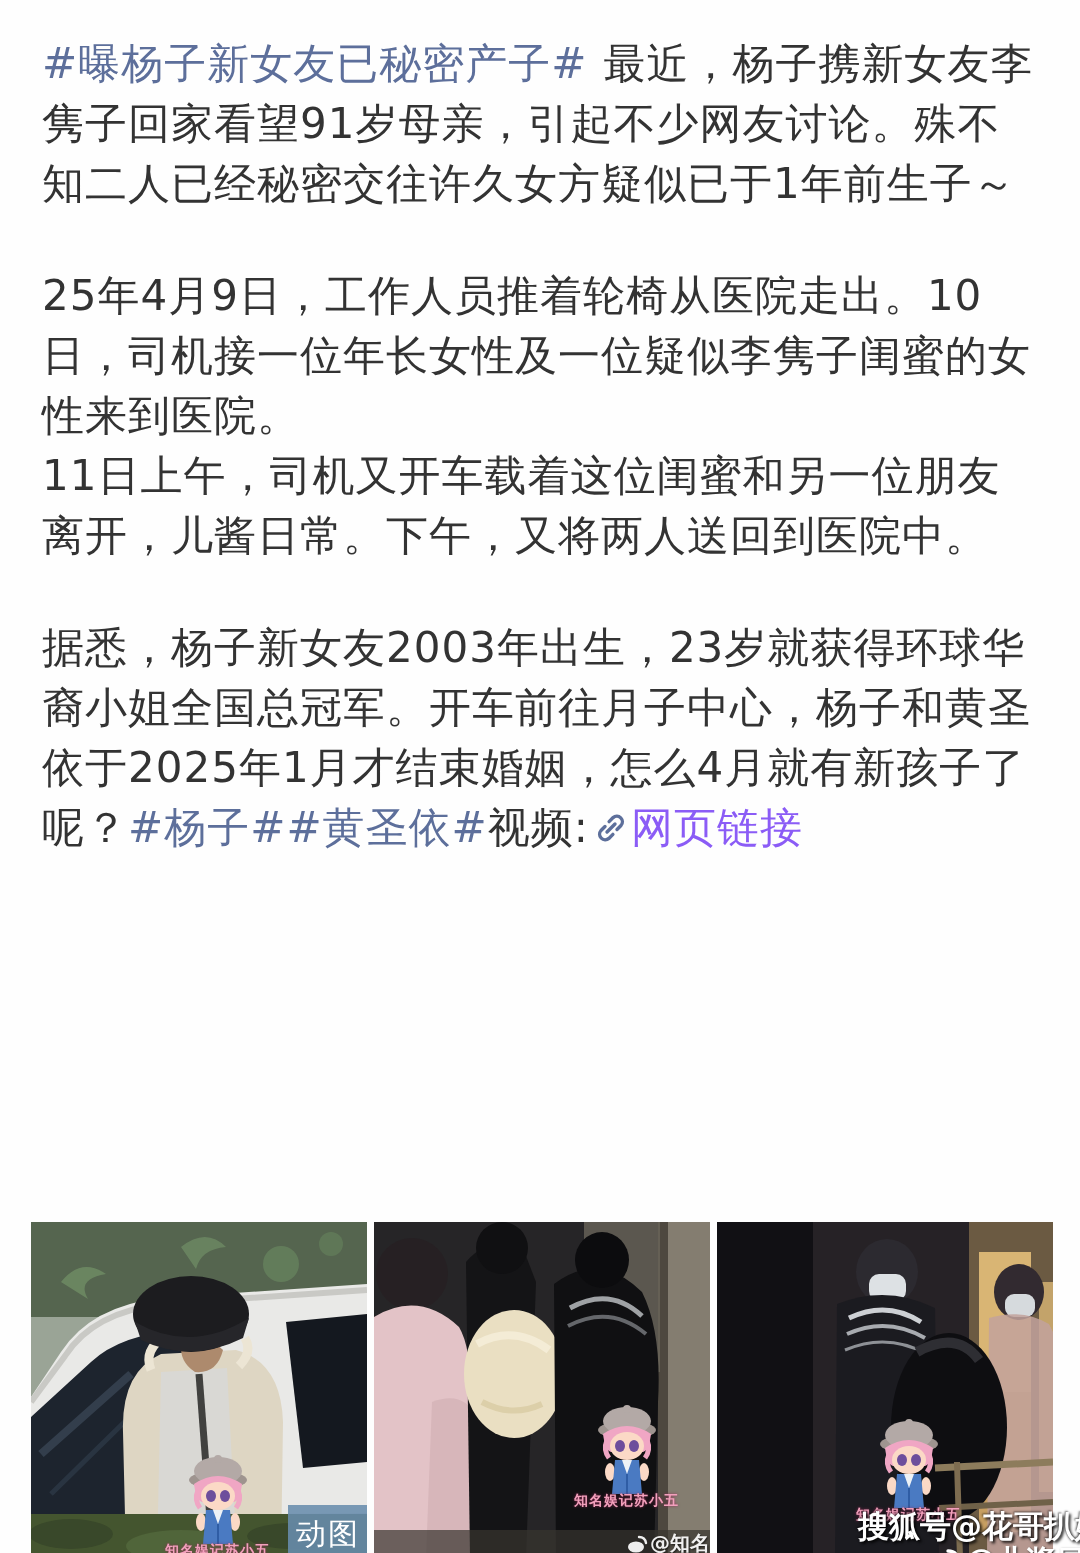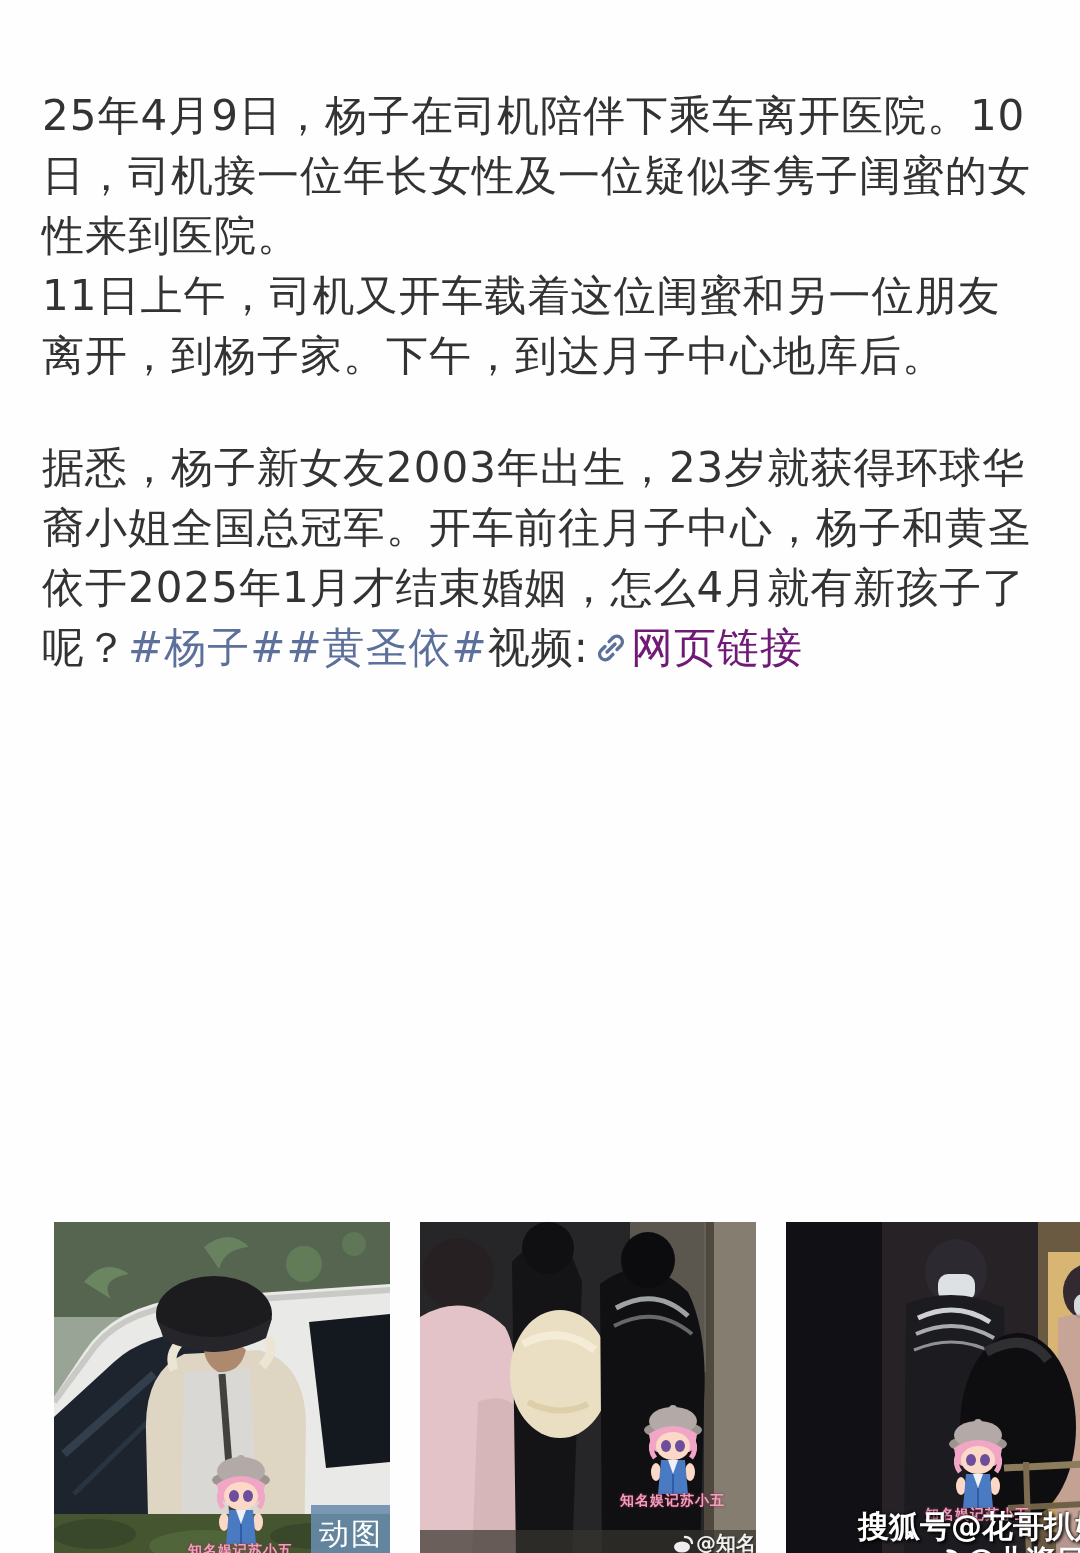--- a/index.html
+++ b/index.html
@@ -18,36 +18,35 @@
     font-size: 42px;
     line-height: 60px;
     letter-spacing: 1px;
     color: #333333;
     font-weight: 400;
   }
   .post-text p { margin: 0; }
   .para-gap { height: 52px; }
   .hashtag { color: #5d6f9b; }
   .sp-after { margin-right: 16px; }
-  .weblink { color: #701a75; text-decoration: none; }
+  .weblink { color: #8b5cf6; text-decoration: none; }
   .link-icon-svg { display:inline-block; width:36px; height:36px; vertical-align:-4px; margin:0 2px 0 4px; }
 
   .photo-row {
     position: absolute;
     top: 1222px; left: 31px;
     display: flex;
     gap: 7px;
   }
   .photo {
     position: relative;
     width: 336px;
     height: 331px;
     overflow: hidden;
     background: #222;
-    margin-left: 23px;
   }
   .photo svg.scene { display:block; width:336px; height:336px; }
 
   .chibi-wrap { position:absolute; text-align:center; pointer-events:none; }
   .chibi-wrap svg { display:block; margin:0 auto; width:64px; height:96px; }
   .chibi-label {
     font-size: 14px; font-weight: bold; letter-spacing: 1px;
     color: #f2a0bc; text-shadow: 0 0 3px rgba(150,40,85,.9);
     white-space: nowrap; margin-top: -8px;
   }
@@ -103,23 +102,26 @@
         <ellipse cx="15" cy="68" rx="5" ry="9" fill="#fbd9c6"></ellipse>
         <ellipse cx="49" cy="68" rx="5" ry="9" fill="#fbd9c6"></ellipse>
         <path d="M20,56 L44,56 L47,90 L17,90 Z" fill="#4a7ac2"></path>
         <path d="M27,56 L37,56 L32,70 Z" fill="#eef2f6"></path>
         <path d="M32,70 L32,90" stroke="#2f5da5" stroke-width="2"></path>
       </g>
     </defs>
   </svg>
 
   <div class="post-text">
+    <p>
+      <span class="hashtag sp-after">#曝杨子新女友已秘密产子#</span><span>最近，杨子携新女友李隽子回家看望91岁母亲，引起不少网友讨论。殊不知二人已经秘密交往许久女方疑似已于1年前生子～</span>
+    </p>
     <div class="para-gap"></div>
-    <p>25年4月9日，杨子在司机陪伴下乘车离开医院。10日，司机接一位年长女性及一位疑似李隽子闺蜜的女性来到医院。</p>
-    <p>11日上午，司机又开车载着这位闺蜜和另一位朋友离开，到杨子家。下午，到达月子中心地库后。</p>
+    <p>25年4月9日，工作人员推着轮椅从医院走出。10日，司机接一位年长女性及一位疑似李隽子闺蜜的女性来到医院。</p>
+    <p>11日上午，司机又开车载着这位闺蜜和另一位朋友离开，儿酱日常。下午，又将两人送回到医院中。</p>
     <div class="para-gap"></div>
     <p>
       <span>据悉，杨子新女友2003年出生，23岁就获得环球华裔小姐全国总冠军。开车前往月子中心，杨子和黄圣依于2025年1月才结束婚姻，怎么4月就有新孩子了呢？</span><span class="hashtag">#杨子#</span><span class="hashtag">#黄圣依#</span><span>视频:</span><span class="link-icon-svg"><svg viewBox="0 0 36 36">
             <g stroke="#5d6f9b" stroke-width="3.4" fill="none" stroke-linecap="round">
               <path d="M14 22 L22 14"></path>
               <path d="M12 16.5 l-4 4 a5.6 5.6 0 0 0 7.9 7.9 l4 -4"></path>
               <path d="M24 19.5 l4 -4 a5.6 5.6 0 0 0 -7.9 -7.9 l-4 4"></path>
             </g>
           </svg></span><a class="weblink" href="#">网页链接</a>
     </p>

